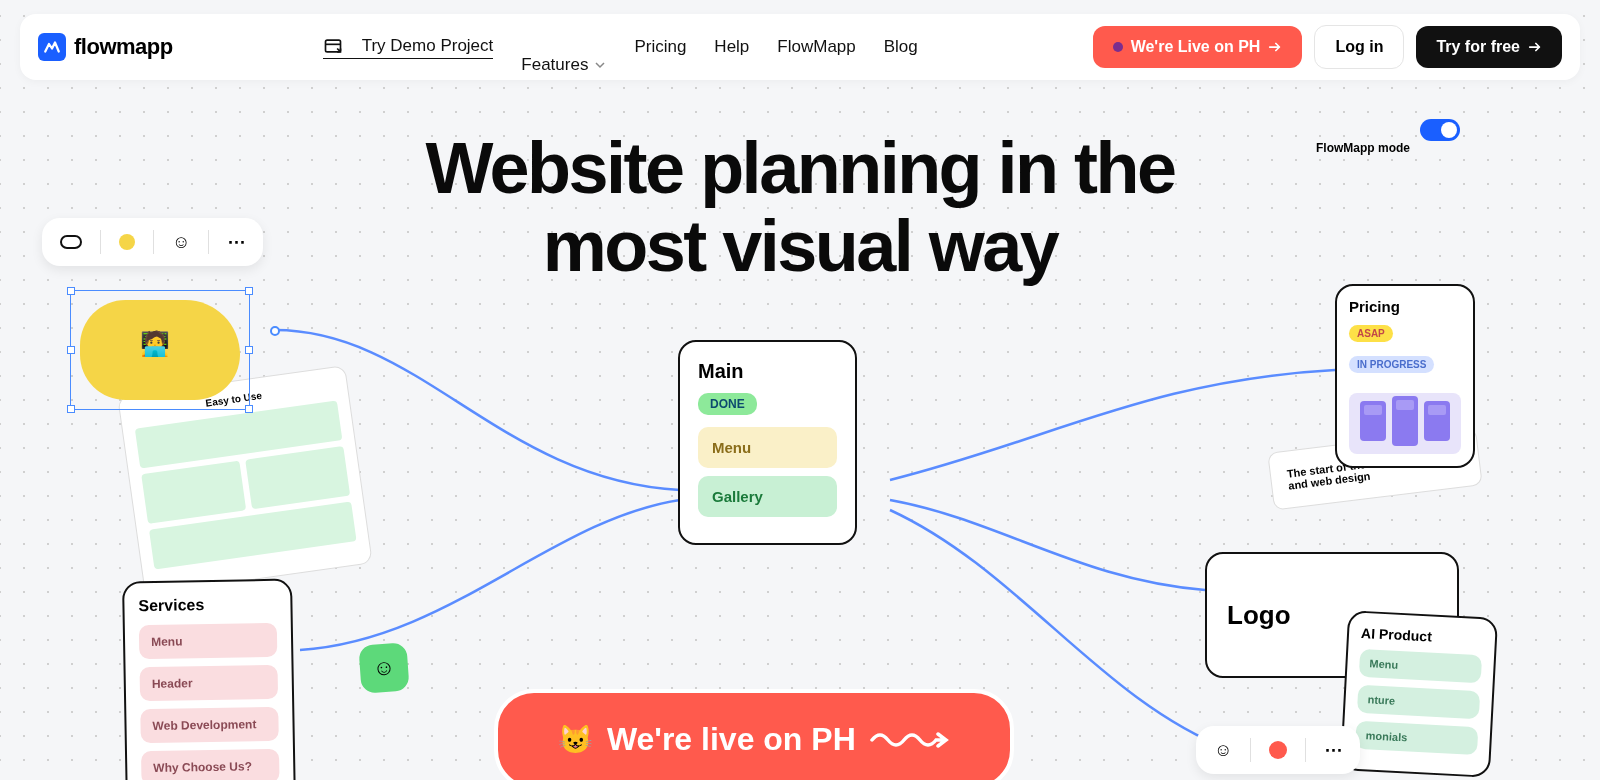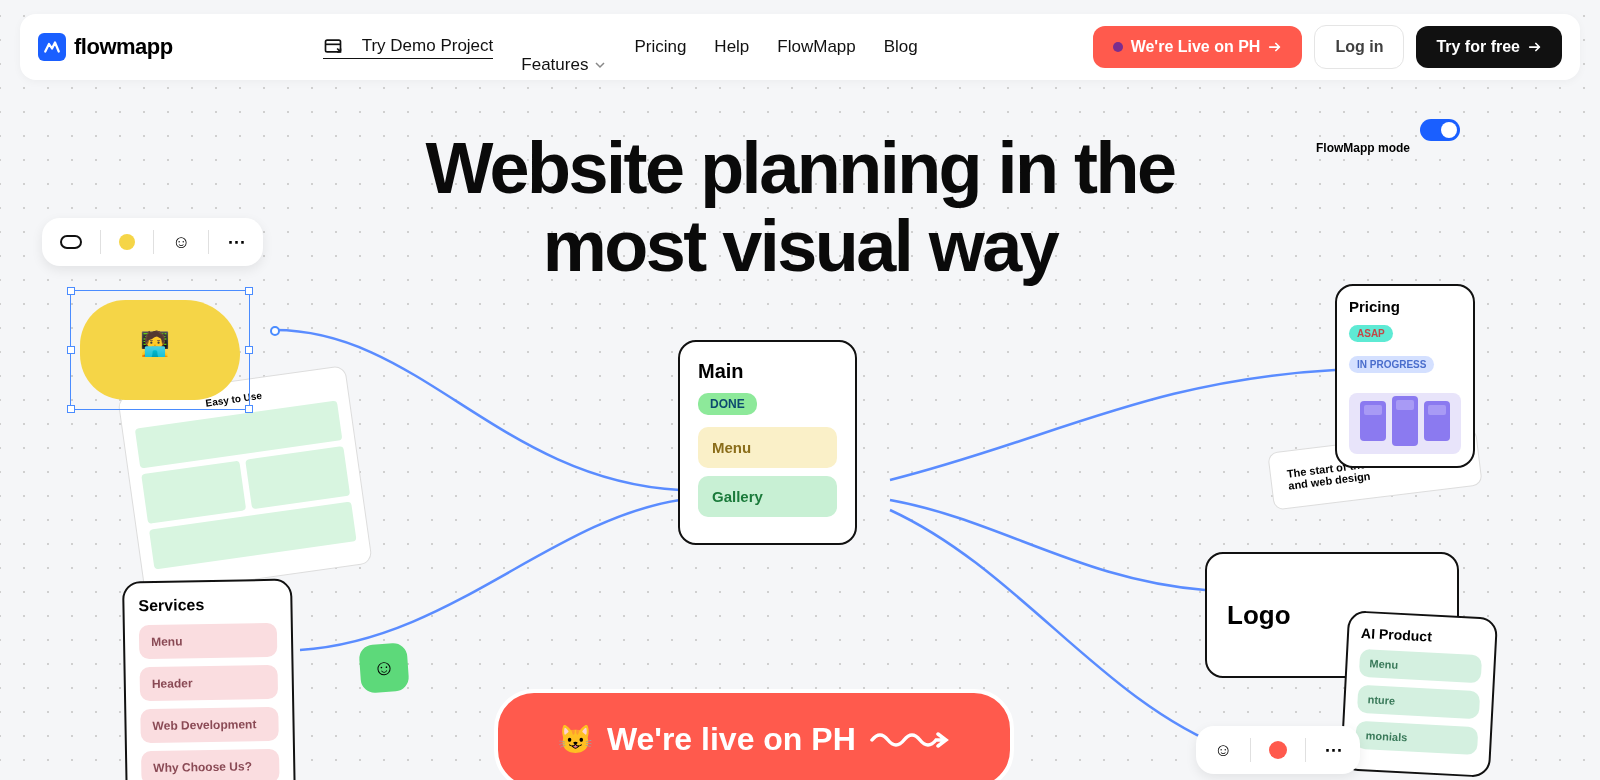--- a/index.html
+++ b/index.html
@@ -15,21 +15,21 @@
 .logo-mark svg { width: 18px; height: 18px; }
 .nav { display: flex; align-items: center; gap: 28px; margin-left: 150px; }
 .nav-item { font-size: 17px; font-weight: 500; color: #111; cursor: pointer; }
 .try-demo { display: flex; align-items: center; gap: 19px; border-bottom: 1.5px solid #111; padding-bottom: 2px; }
 .try-demo-icon { width: 20px; height: 20px; }
 .features { display: flex; align-items: center; gap: 6px; margin-top: 36px; }
 .chevron { width: 12px; height: 12px; }
 .header-actions { margin-left: auto; display: flex; align-items: center; gap: 12px; }
 .btn { padding: 12px 20px; border-radius: 12px; font-weight: 600; font-size: 16px; cursor: pointer; display: flex; align-items: center; gap: 8px; border: none; }
 .btn-ph { background: #ff5a4d; color: #fff; }
-.btn-login { background: #fff; color: #404040; border: 1.5px solid #e5e5e5; }
+.btn-login { background: #fff; color: #000000; border: 1.5px solid #e5e5e5; }
 .btn-free { background: #111; color: #fff; }
 .arrow-icon { width: 14px; height: 14px; }
 .ph-dot { width: 10px; height: 10px; background: #7b2d8e; border-radius: 50%; }
 
 
 .mode-toggle { position: absolute; top: 105px; right: 140px; display: flex; align-items: center; gap: 10px; z-index: 50; }
 .mode-label { font-size: 12px; font-weight: 700; margin-top: 36px; }
 .toggle { width: 40px; height: 22px; background: #1a5fff; border-radius: 11px; position: relative; cursor: pointer; }
 .toggle::after { content: ''; position: absolute; width: 16px; height: 16px; background: #fff; border-radius: 50%; top: 3px; right: 3px; }
 
@@ -37,21 +37,21 @@
 .hero-title { text-align: center; font-size: 72px; font-weight: 700; letter-spacing: -2.5px; line-height: 1.08; margin-top: 50px; position: relative; z-index: 20; color: #0a0a0a; }
 
 
 .connectors { position: absolute; top: 0; left: 0; width: 1600px; height: 780px; z-index: 5; pointer-events: none; }
 
 
 .card { position: absolute; background: #fff; border: 2px solid #111; border-radius: 18px; padding: 18px; z-index: 10; }
 .card-title { font-weight: 700; font-size: 20px; margin-bottom: 10px; }
 .badge { display: inline-block; padding: 4px 12px; border-radius: 10px; font-size: 12px; font-weight: 700; margin-bottom: 12px; }
 .badge-done { background: #8de99a; color: #0c4a6e; }
-.badge-asap { background: #5eead4; color: #c24848; font-size: 10px; padding: 3px 8px;}
+.badge-asap { background: #fde047; color: #c24848; font-size: 10px; padding: 3px 8px;}
 .badge-progress { background: #d4e0ff; color: #4a6dcc; font-size: 10px; padding: 3px 8px;}
 .row { padding: 12px 14px; border-radius: 10px; font-size: 15px; font-weight: 600; margin-bottom: 8px; }
 .row-yellow { background: #faf0c8; color: #8a6d1a; }
 .row-green { background: #c8f0d4; color: #1a7a3a; }
 .row-purple { background: #e0d4f5; color: #5a3d8a; }
 .row-pink { background: #fadde0; color: #8a4a55; font-size: 12px; padding: 10px 12px;}
 .row-teal { background: #d4f0e0; color: #3a7a5a; font-size: 11px; padding: 8px 10px;}
 
 
 .main-card { top: 340px; left: 678px; width: 179px; }

